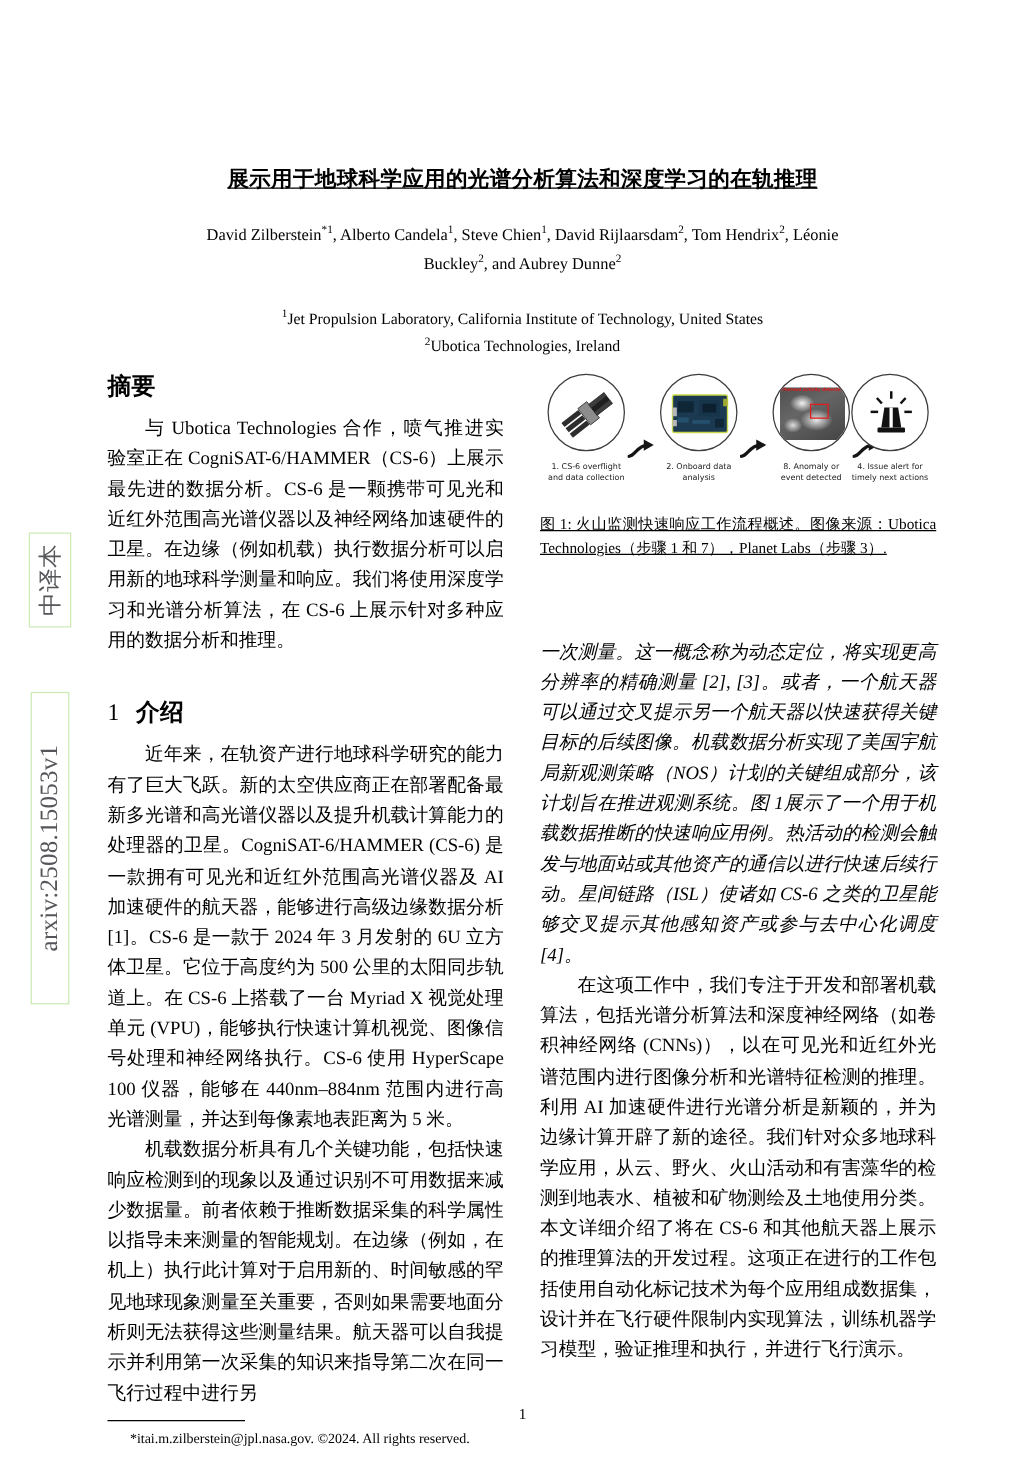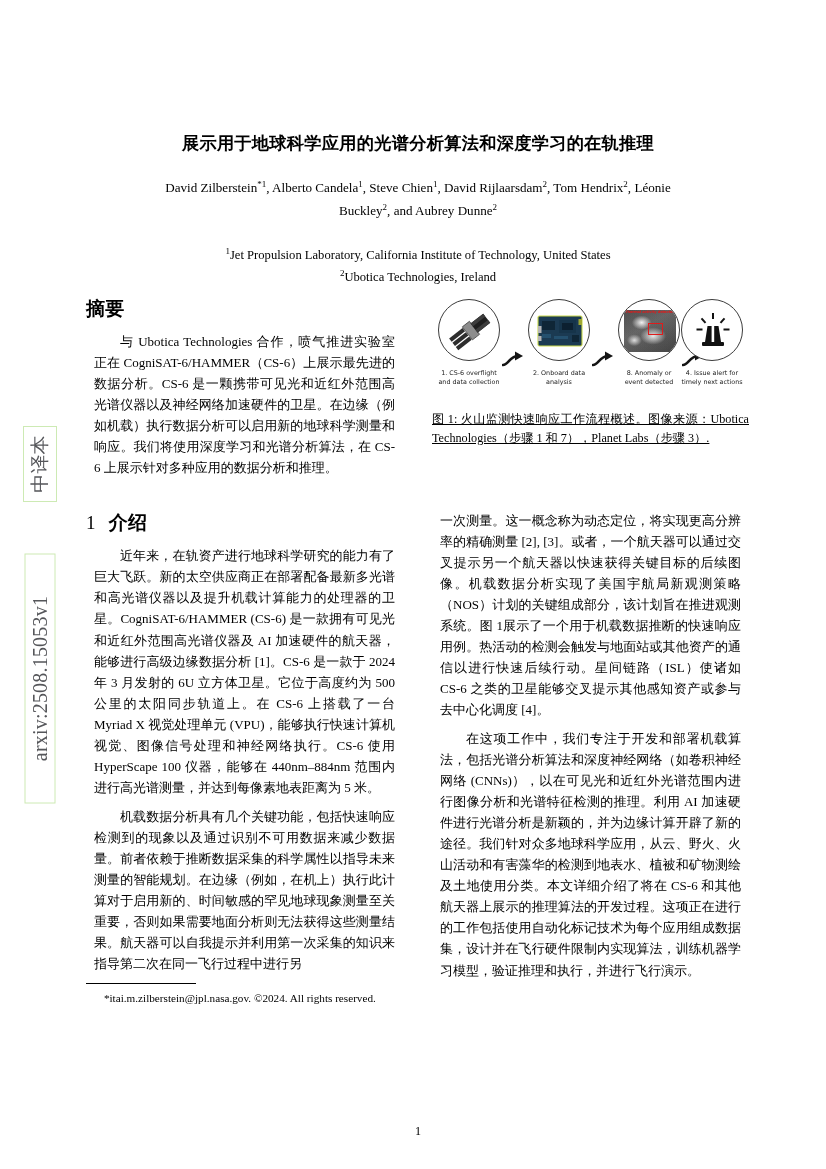--- a/index.html
+++ b/index.html
@@ -64,20 +64,21 @@
     height: 1169px;
   }
 
   #paper-title {
     font-size: 17.2px;
     font-weight: bold;
     text-align: center;
     margin: 133px 0 0 0;
     line-height: 1.3;
     letter-spacing: 0.3px;
+    text-decoration: underline;
   }
 
   #author-list {
     font-size: 13.1px;
     text-align: center;
     margin: 22px 18px 0 18px;
     line-height: 1.75;
   }
   #author-list sup, .sup {
     font-size: 9px;
@@ -111,29 +112,29 @@
     margin: 0 0 9px 0;
     letter-spacing: 0.2px;
   }
   .sec-head .secnum {
     font-weight: normal;
     font-family: "Liberation Serif", "DejaVu Serif", serif;
     margin-right: 13px;
   }
 
   p.body {
-    font-size: 13px;
+    font-size: 15px;
     line-height: 1.62;
     text-align: justify;
     text-justify: inter-ideograph;
-    margin: 8px;
+    margin: 0;
     text-indent: 2em;
     word-break: break-word;
   }
-  p.body.cont { text-indent: 0; }
+  p.body.cont { text-indent: 0; font-style: italic; }
   p.body + p.body { margin-top: 0px; }
 
   #abstract-body { margin-top: 3px; }
 
   #intro-head { margin-top: 0; }
 
   
   #figure-block { margin-bottom: 0px; text-decoration: underline; }
   #figure-graphic {
     width: 317px;

